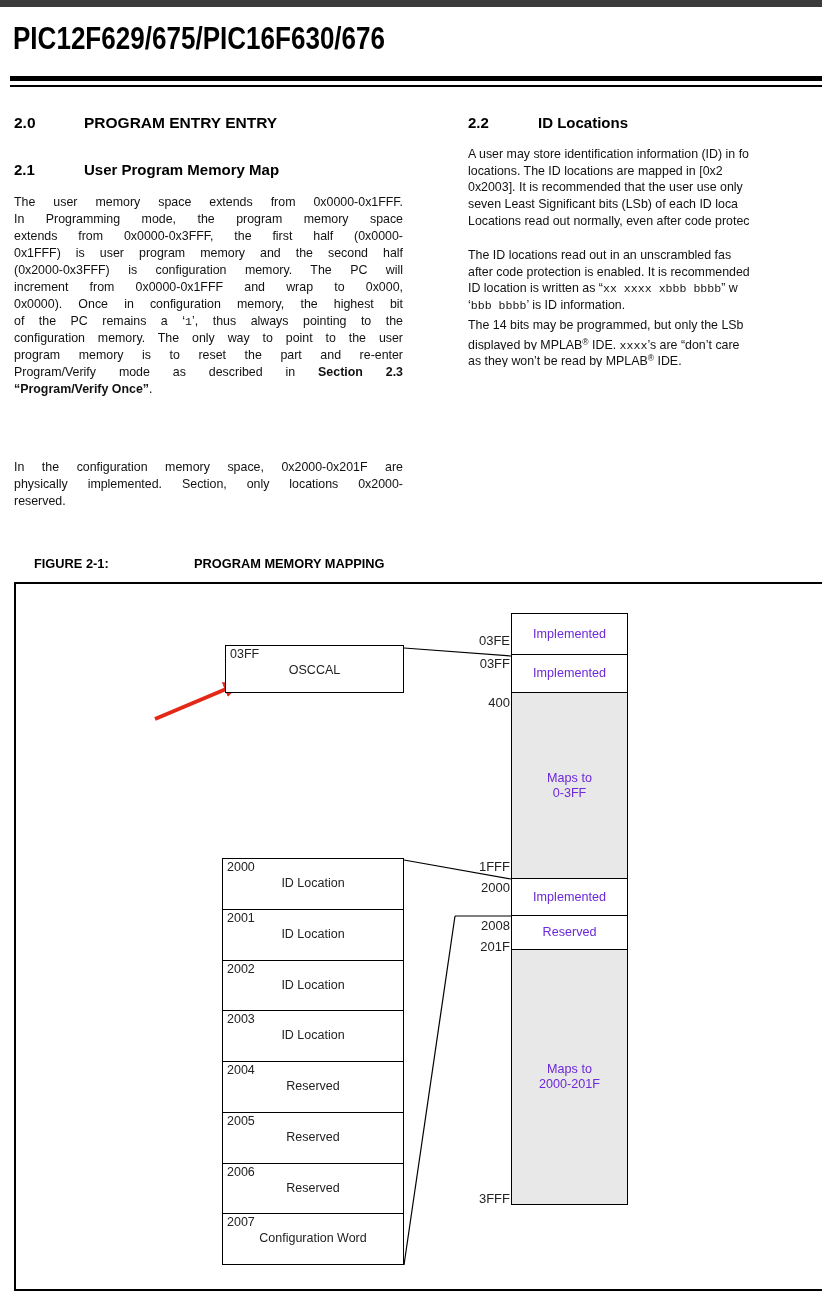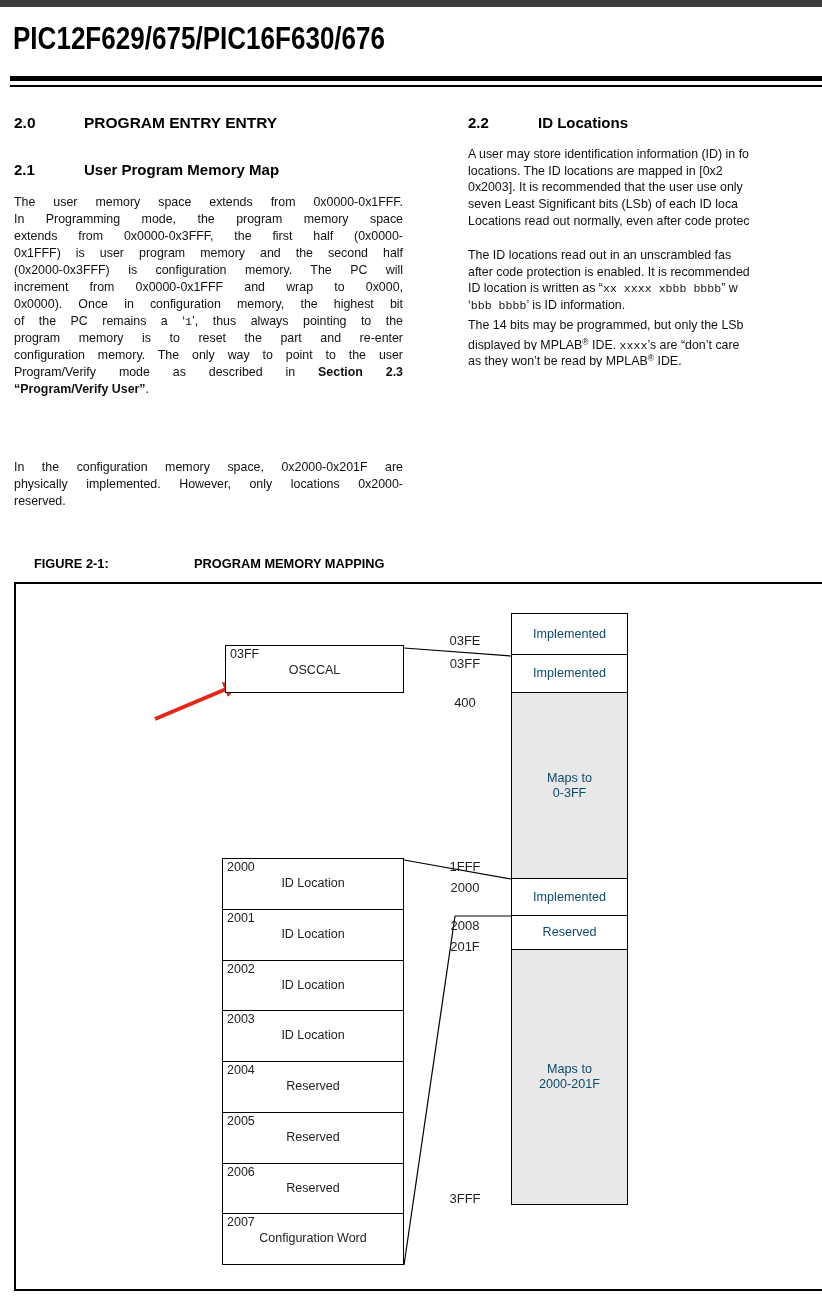--- a/index.html
+++ b/index.html
@@ -28,35 +28,35 @@
   .figlabel{position:absolute;left:14px;top:556px;font-size:12.8px;font-weight:bold;color:#000;white-space:nowrap;margin-left:20px;}
   .figlabel .ftitle{position:absolute;left:160px;top:0;}
 
   .figframe{position:absolute;left:14px;top:582px;width:820px;height:709px;border:2px solid #000;box-sizing:border-box;}
   .figframe *{box-sizing:border-box;}
   .kw{position:absolute;left:495px;top:6px;width:115px;text-align:center;font-size:13px;color:#222;margin-top:36px;}
 
   .memcol{position:absolute;left:495px;top:29px;width:117px;border:1.5px solid #000;background:#fff;}
   .mrow{position:relative;width:100%;border-top:1.5px solid #000;
         display:flex;flex-direction:column;align-items:center;justify-content:center;
-        font-size:12.6px;color:#0c4a6e;text-align:center;line-height:15px;}
+        font-size:12.6px;color:#6d28d9;text-align:center;line-height:15px;}
   .mrow:first-child{border-top:none;}
   .mrow.shaded{background:var(--shaded-fill,#e8e8e8);}
 
   .osccal{position:absolute;left:209px;top:61px;width:179px;height:48px;border:1.5px solid #000;background:#fff;
           font-size:12.5px;color:#222;}
   .boxaddr{position:absolute;left:4px;top:1px;font-size:12.5px;color:#222;}
   .boxname{position:absolute;left:0;top:17px;width:100%;text-align:center;font-size:12.5px;color:#222;}
 
   .stack{position:absolute;left:206px;top:274px;width:182px;height:407px;border:1.5px solid #000;background:#fff;
          display:flex;flex-direction:column;}
   .sbox{position:relative;flex:1;border-top:1.5px solid #000;font-size:12.5px;color:#222;}
   .sbox:first-child{border-top:none;}
 
-  .addrlbl{position:absolute;left:404px;width:90px;text-align:center;font-size:13px;color:#222;white-space:nowrap;}
+  .addrlbl{position:absolute;left:404px;width:90px;text-align:right;font-size:13px;color:#222;white-space:nowrap;}
 
   .connect{position:absolute;left:0;top:0;width:816px;height:705px;pointer-events:none;}
 </style>
 </head>
 <body>
 
 <div class="page" style="--shaded-fill: #e8e8e8; --arrow-red: #e42818; --top-bar: #3b3b3b; --rule-black: #000000;">
 
   <div class="topbar"></div>
 
@@ -72,28 +72,28 @@
   </div>
   <div class="para" id="lp1" style="left:14px;top:194px;">
       <div class="ln jln">The user memory space extends from 0x0000-0x1FFF.</div>
       <div class="ln jln">In Programming mode, the program memory space</div>
       <div class="ln jln">extends from 0x0000-0x3FFF, the first half (0x0000-</div>
       <div class="ln jln">0x1FFF) is user program memory and the second half</div>
       <div class="ln jln">(0x2000-0x3FFF) is configuration memory. The PC will</div>
       <div class="ln jln">increment from 0x0000-0x1FFF and wrap to 0x000,</div>
       <div class="ln jln">0x0000). Once in configuration memory, the highest bit</div>
       <div class="ln jln">of the PC remains a ‘<span class="m">1</span>’, thus always pointing to the</div>
+      <div class="ln jln">configuration memory. The only way to point to the user</div>
       <div class="ln jln">program memory is to reset the part and re-enter</div>
-      <div class="ln jln">configuration memory. The only way to point to the user</div>
       <div class="ln jln">Program/Verify mode as described in <span class="b">Section 2.3</span></div>
-      <div class="ln"><span class="b">“Program/Verify User”</span>.</div>
+      <div class="ln"><span class="b">“Program/Verify Once”</span>.</div>
     </div>
   <div class="para" id="lp2" style="left:14px;top:459px;">
       <div class="ln jln">In the configuration memory space, 0x2000-0x201F are</div>
-      <div class="ln jln">physically implemented. However, only locations 0x2000-</div>
+      <div class="ln jln">physically implemented. Section, only locations 0x2000-</div>
       <div class="ln">reserved.</div>
     </div>
 
   <div class="h2" style="left:468px;top:114px;">
     <span class="hnum">2.2</span><span>ID Locations</span>
   </div>
   <div class="para rcol" id="rp1a" style="left:468px;top:146px;width:360px;">
       <div class="ln">A user may store identification information (ID) in fo</div>
       <div class="ln">locations. The ID locations are mapped in [0x2</div>
       <div class="ln">0x2003]. It is recommended that the user use only</div>

